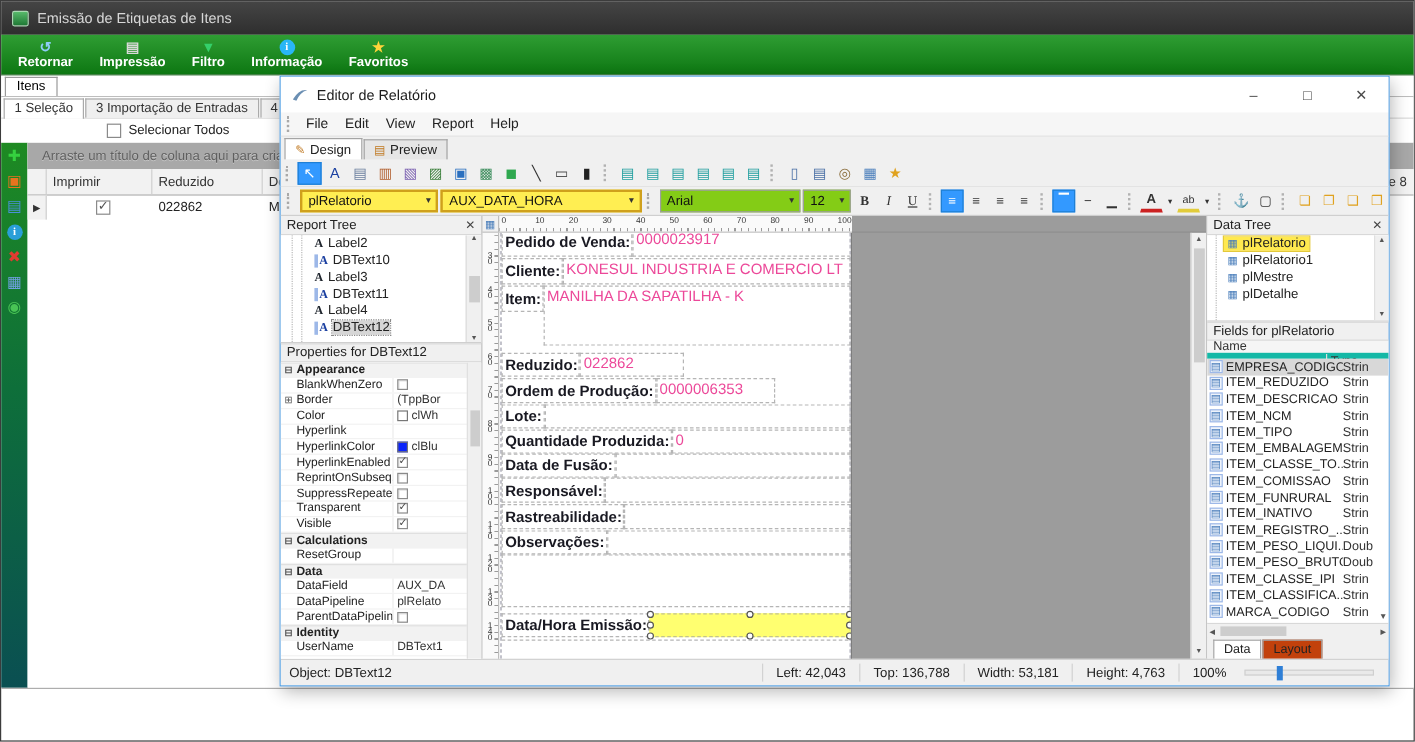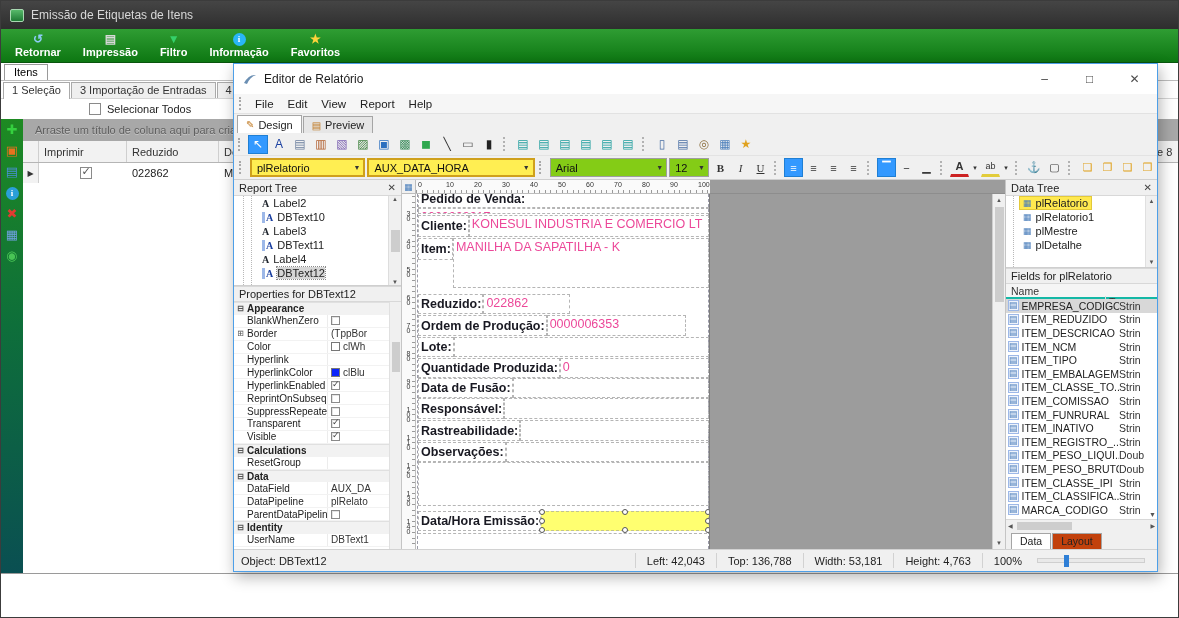--- a/index.html
+++ b/index.html
@@ -121,21 +121,21 @@
   .vs-track{flex:1;width:100%;display:flex;justify-content:center;}
   .vs-thumb{width:9px;height:95px;background:#cdcdcd;margin-top:1px;}
 
   .rpanel{width:152px;border-left:1px solid #c5c5c5;display:flex;flex-direction:column;background:#f0f0f0;}
   .dtree{height:72px;background:#fff;border-bottom:1px solid #cfcfcf;position:relative;overflow:hidden;flex:none;}
   .drow{height:14px;display:flex;align-items:center;gap:4px;font-size:11px;color:#222;padding-left:14px;}
   .drow .chip{display:flex;align-items:center;gap:4px;padding:0 3px;}
   .drow.hl .chip{background:#ffe94f;outline:1px solid #e3c93a;}
   .dico{font-size:9px;color:#4a7ebb;}
   .dt-scroll{position:absolute;right:0;top:0;bottom:0;width:12px;background:#f0f0f0;border-left:1px solid #e0e0e0;display:flex;flex-direction:column;align-items:center;justify-content:space-between;font-size:6px;color:#555;padding:2px 0;}
-  .fcols{height:15px;display:flex;align-items:center;background:#f5f5f5;border-bottom:2px solid #14b8a6;font-size:10.5px;color:#333;flex:none;}
+  .fcols{height:15px;display:flex;align-items:center;background:#f5f5f5;border-bottom:5px solid #14b8a6;font-size:10.5px;color:#333;flex:none;}
   .fc-name{flex:1;padding-left:5px;}
   .fc-type{width:52px;border-left:1px solid #ddd;padding-left:3px;margin-top:23px;}
   .flist{flex:1;background:#fff;overflow:hidden;position:relative;}
   .frow{height:13.6px;display:flex;align-items:center;font-size:10.5px;color:#222;padding-left:2px;}
   .frow.selected{background:#d8d8d8;}
   .fico{font-size:9px;color:#4a7ebb;margin-right:3px;border:1px solid #9db8e8;line-height:9px;background:#eef3fb;}
   .fname{flex:1;overflow:hidden;white-space:nowrap;}
   .ftype{width:38px;overflow:hidden;white-space:nowrap;color:#333;}
   .fl-dd{position:absolute;right:1px;bottom:1px;font-size:7px;color:#555;}
   .hscroll{height:12px;background:#f0f0f0;border-top:1px solid #d8d8d8;display:flex;align-items:center;font-size:6px;color:#555;padding:0 2px;gap:2px;flex:none;}
@@ -583,37 +583,37 @@
               <span class="vlab" style="top: 212px;">100</span>
               <span class="vlab" style="top: 240px;">110</span>
               <span class="vlab" style="top: 268px;">120</span>
               <span class="vlab" style="top: 296px;">130</span>
               <span class="vlab" style="top: 324px;">140</span>
             </div>
           <div class="canvas" id="canvas">
             <div class="pageedge" style="left:1px"></div>
             <div class="pageedge" style="left:292px"></div>
             <div class="cbottom" style="top:339px"></div>
-          <div class="cfield" style="top: -4px; left: 2px; width: 296px; height: 24px; flex-direction: column;">
+          <div class="cfield" style="top: -4px; left: 2px; width: 296px; height: 24px;">
                 <span class="clabel">Pedido de Venda:</span>
                 <span class="cvalue">0000023917</span>
               </div>
               <div class="cfield" style="top: 21px; left: 2px; width: 291px; height: 22px;">
                 <span class="clabel">Cliente:</span>
                 <span class="cvalue">KONESUL INDUSTRIA E COMERCIO LT</span>
               </div>
               <div class="cfield" style="top: 44px; left: 2px; width: 291px; height: 50px;">
                 <span class="clabel" style="height: 22px; align-self: flex-start;">Item:</span>
                 <span class="cvalue">MANILHA DA SAPATILHA - K</span>
               </div>
               <div class="cfield" style="top: 100px; left: 2px; width: 152px; height: 20px;">
                 <span class="clabel">Reduzido:</span>
                 <span class="cvalue">022862</span>
               </div>
-              <div class="cfield" style="top: 121px; left: 2px; width: 268px; height: 21px;">
+              <div class="cfield" style="top: 121px; left: 2px; width: 228px; height: 21px;">
                 <span class="clabel">Ordem de Produção:</span>
                 <span class="cvalue">0000006353</span>
               </div>
               <div class="cfield" style="top: 143px; left: 2px; width: 291px; height: 20px;">
                 <span class="clabel">Lote:</span>
                 <span class="cvalue"></span>
               </div>
               <div class="cfield" style="top: 164px; left: 2px; width: 291px; height: 20px;">
                 <span class="clabel">Quantidade Produzida:</span>
                 <span class="cvalue">0</span>

